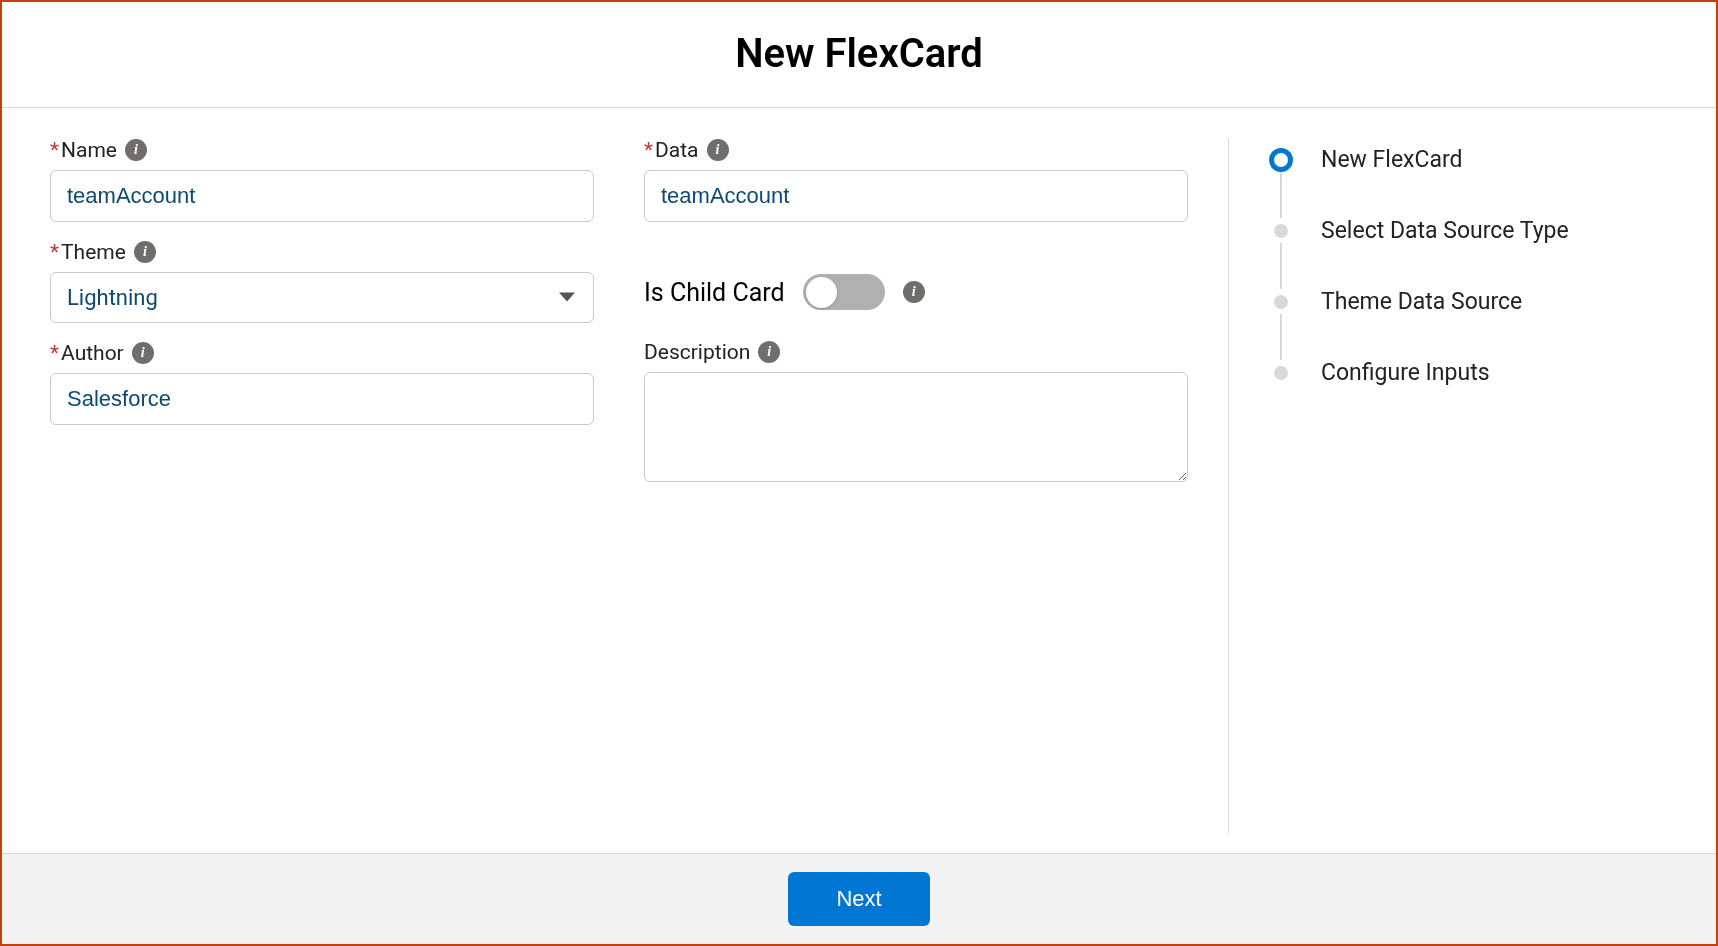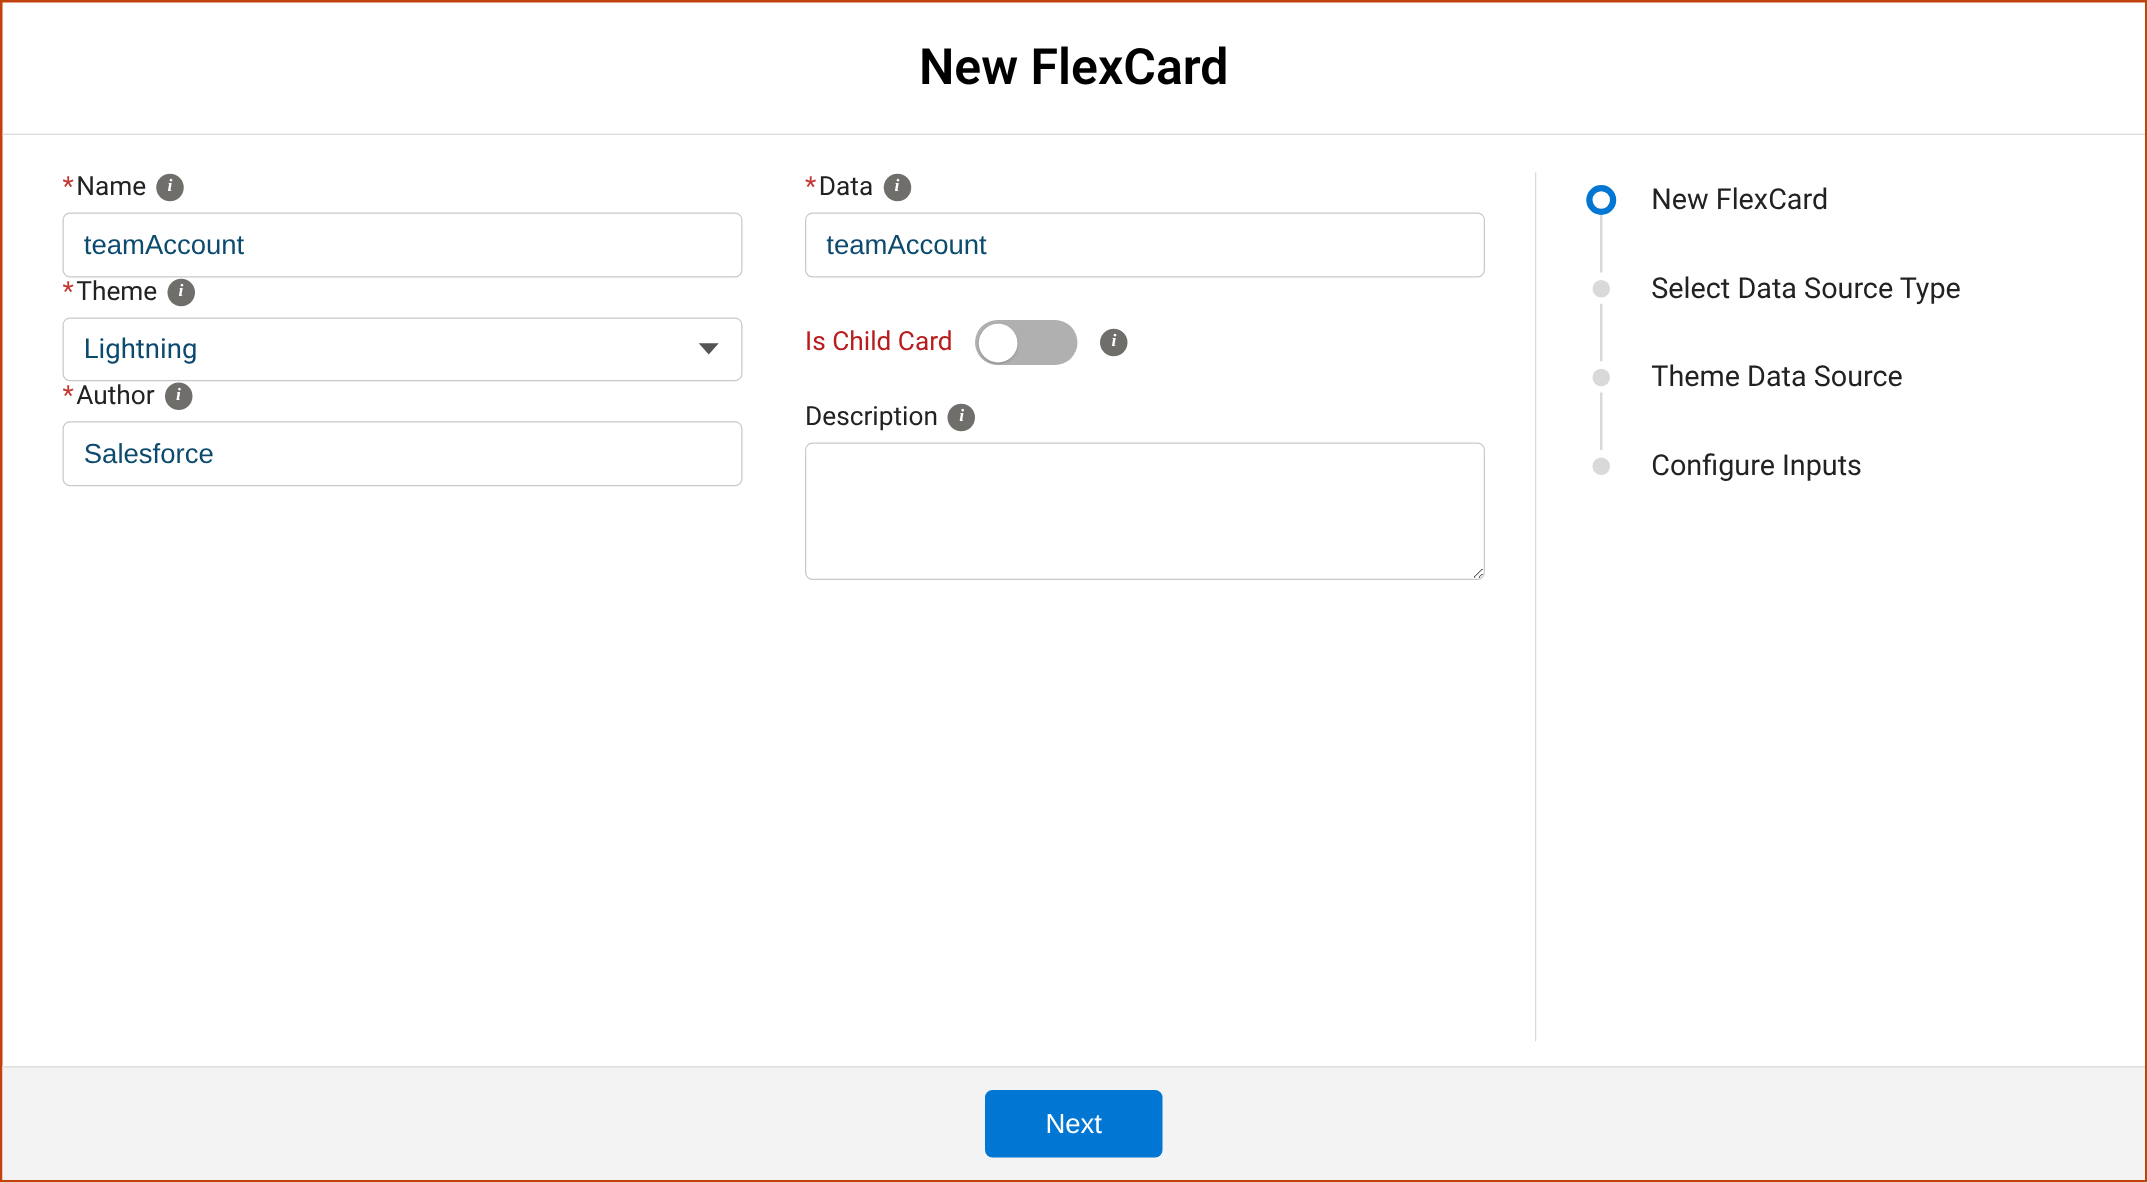--- a/index.html
+++ b/index.html
@@ -41,21 +41,21 @@
       flex: 1;
       display: flex;
       gap: 50px;
     }
     .col {
       flex: 1;
       display: flex;
       flex-direction: column;
     }
     .field {
-      margin-bottom: 0;
+      margin-bottom: 18px;
     }
     .field-label {
       display: flex;
       align-items: center;
       gap: 8px;
       font-size: 21px;
       color: #222;
       margin-bottom: 8px;
     }
     .req {
@@ -108,22 +108,22 @@
       resize: both;
     }
     .toggle-row {
       display: flex;
       align-items: center;
       gap: 18px;
       margin-top: 34px;
       margin-bottom: 30px;
     }
     .toggle-label {
-      font-size: 21px;
-      color: #b91c1c;
+      font-size: 25px;
+      color: #000000;
     }
     .toggle {
       width: 82px;
       height: 36px;
       background: #b0b0b0;
       border-radius: 18px;
       position: relative;
       cursor: pointer;
     }
     .toggle-knob {

